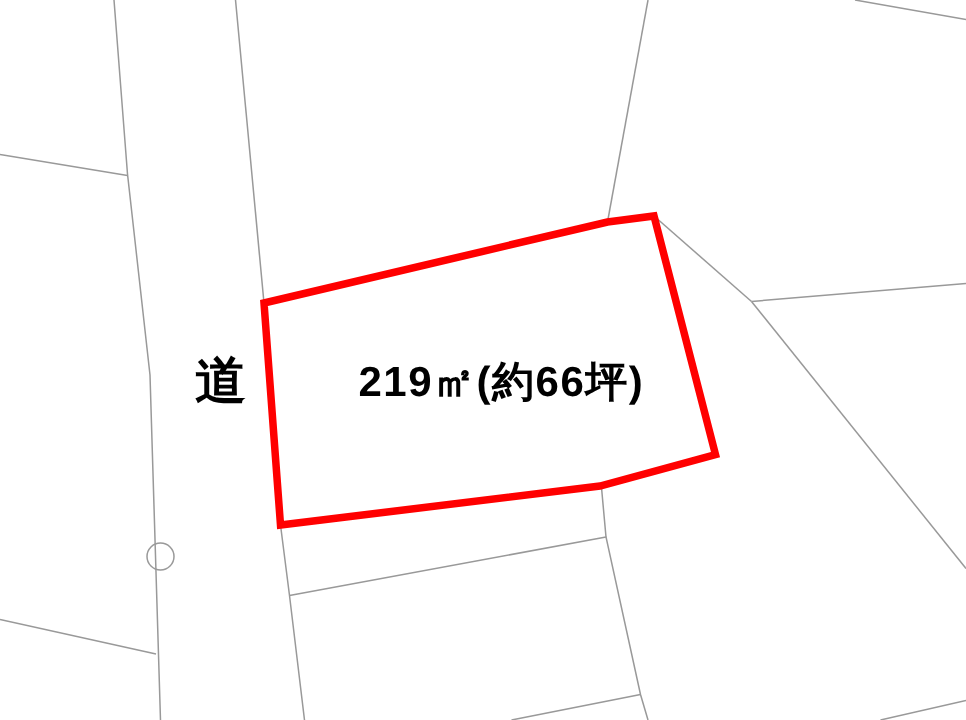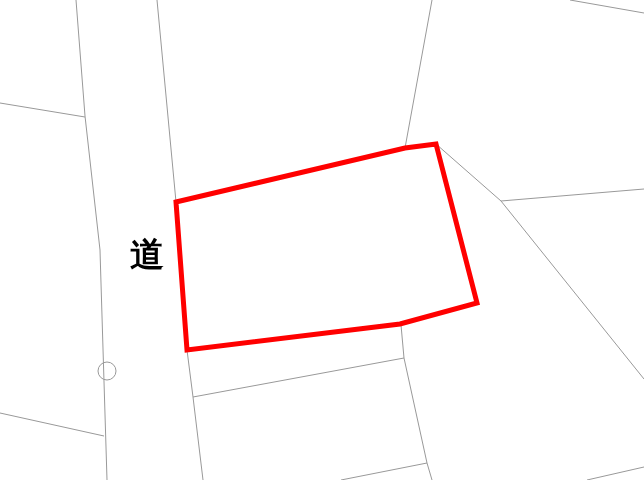--- a/index.html
+++ b/index.html
@@ -56,13 +56,14 @@
       <polyline points="432,0 405,148" fill="none" stroke="#999999" stroke-width="1"></polyline>
       <polyline points="436,144 501,201" fill="none" stroke="#999999" stroke-width="1"></polyline>
       <polyline points="501,201 644,189" fill="none" stroke="#999999" stroke-width="1"></polyline>
       <polyline points="501,201 644,379" fill="none" stroke="#999999" stroke-width="1"></polyline>
       <polyline points="570,0 644,13" fill="none" stroke="#999999" stroke-width="1"></polyline>
       <polyline points="587,480 644,467" fill="none" stroke="#999999" stroke-width="1"></polyline>
       <circle cx="107" cy="371" r="9" fill="none" stroke="#999999" stroke-width="1"></circle>
       <polygon points="176,202 405,148 436,144 477,303 400,324 187,350" fill="none" stroke="#ff0000" stroke-width="5" stroke-linejoin="miter"></polygon>
     </svg>
   <div class="map-label road-label">道</div>
+  <div class="map-label area-label">219㎡(約66坪)</div>
 </div>
 
 </body></html>

